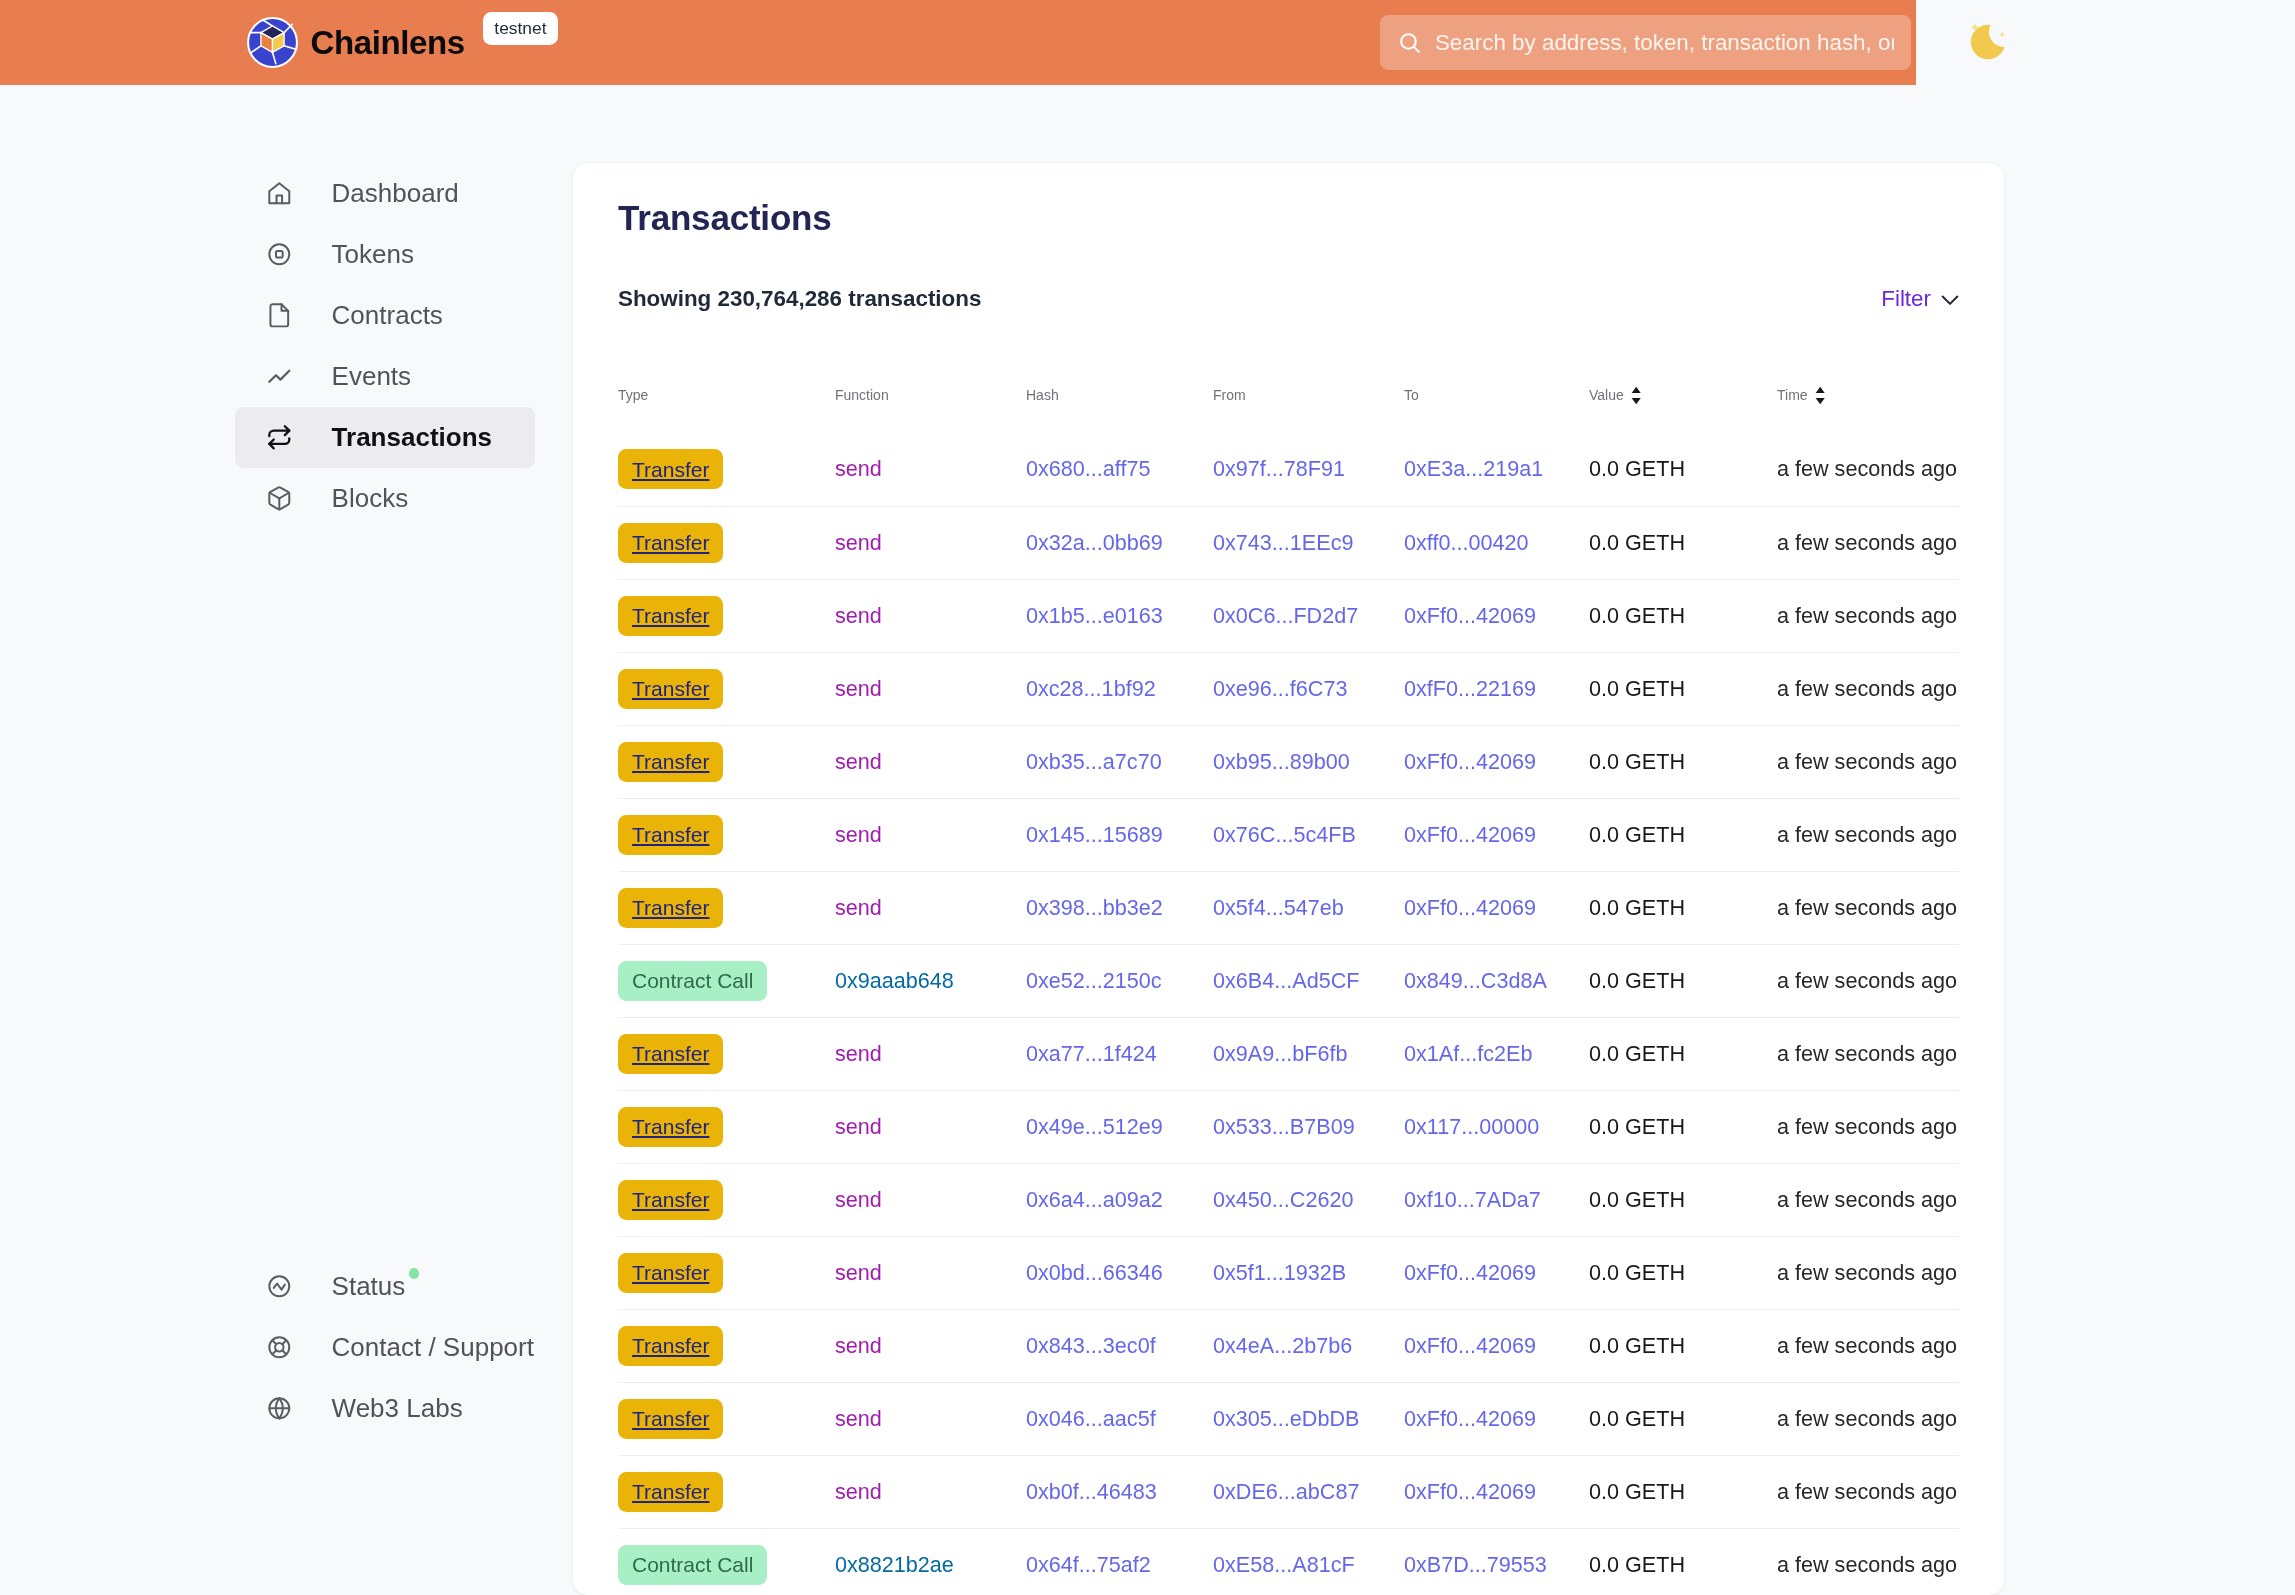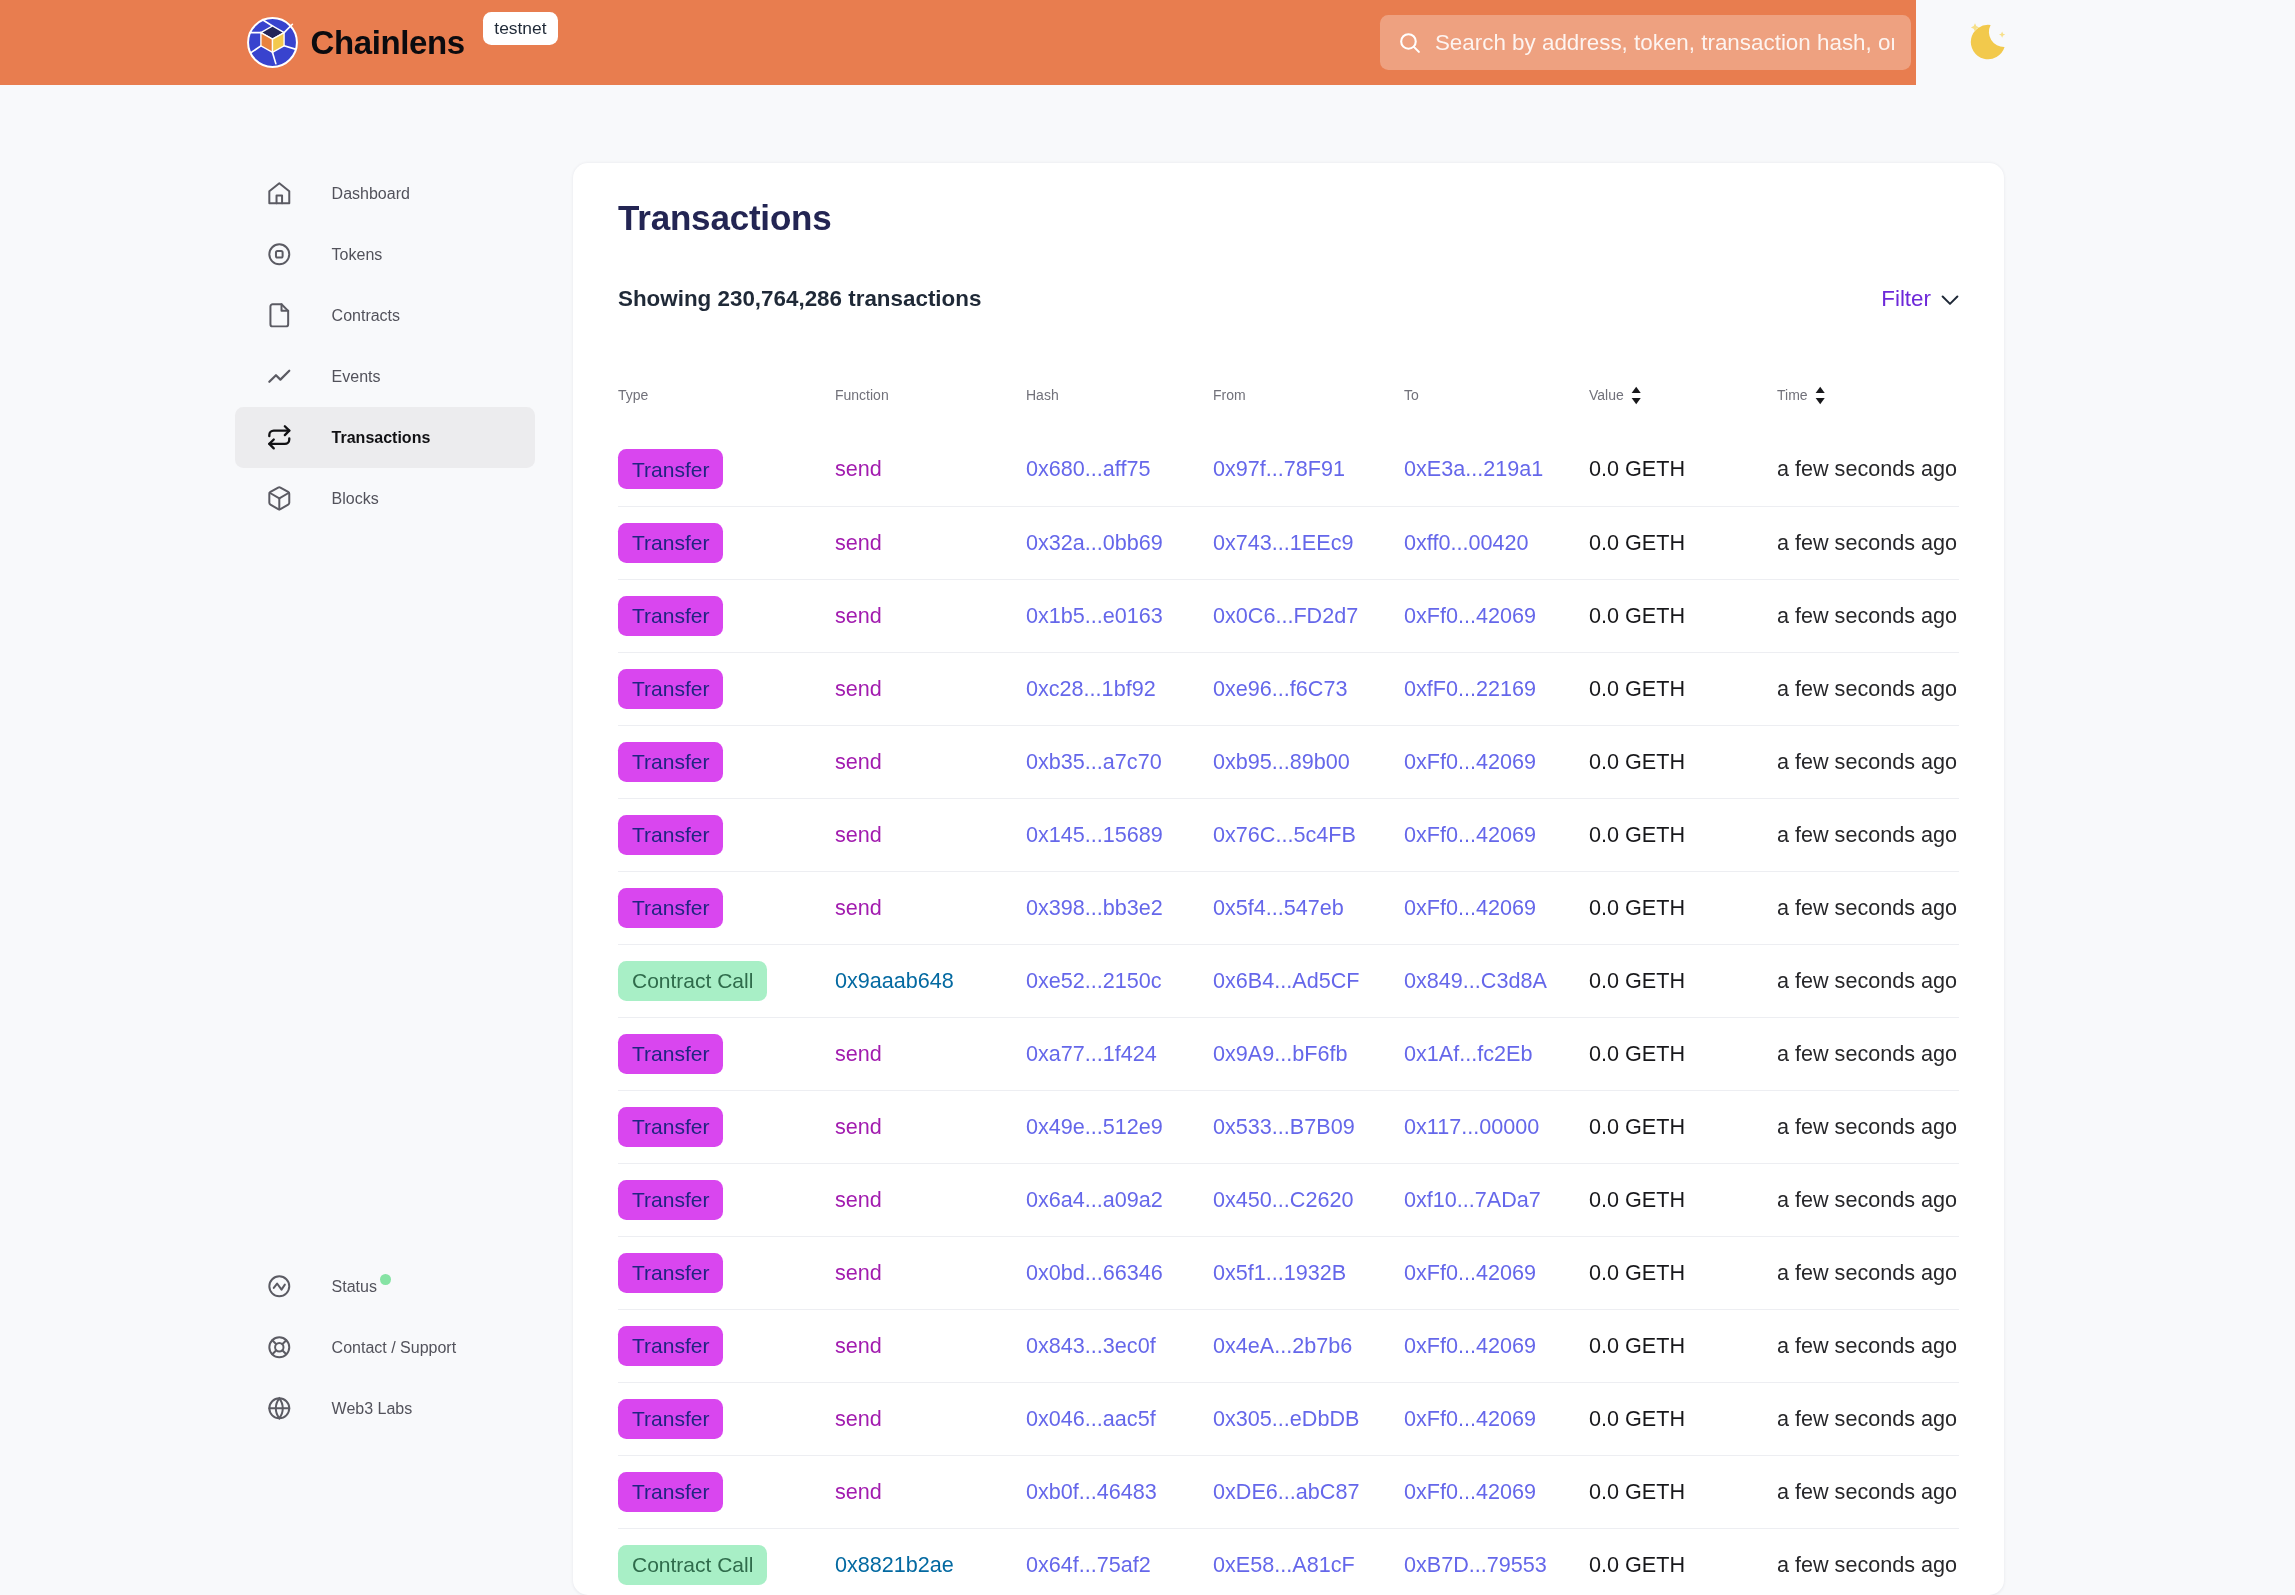--- a/index.html
+++ b/index.html
@@ -42,21 +42,21 @@
 
   
   .sidebar { position:absolute; left:235px; top:163px; width:300px; }
   .sidebar-footer { position:absolute; left:235px; top:1256px; width:300px; }
   .nav-item {
     height:61px; display:flex; align-items:center;
     padding-left:31px; border-radius:8.3px; cursor:pointer;
     color:#52525B;
   }
   .nav-item .nav-icon { width:26.6px; height:26.6px; display:flex; align-items:center; color:#5B5B63; }
-  .nav-item .nav-label { margin-left:39px; font-size:16px; }
+  .nav-item .nav-label { margin-left:39px; font-size:26px; }
   .nav-item.active { background:#ECECEE; }
   .nav-item.active .nav-label { font-weight:700; color:#111114; }
   .nav-item.active .nav-icon { color:#111114; }
   .status-dot {
     display:inline-block; width:10.8px; height:10.8px; border-radius:50%;
     background:#86E3A4; vertical-align:top; margin:-3.3px 0 0 3.3px;
   }
 
   
   .card {
@@ -82,21 +82,21 @@
     display:grid; grid-template-columns:217px 191px 187px 191px 185px 188px 1fr;
     align-items:center; height:73px;
     border-top:0.8px solid #EDEEF2;
     font-size:21.6px;
   }
   .trow:first-child { border-top:none; }
   .badge {
     display:inline-block; padding:7.5px 14px; border-radius:8.3px;
     font-size:21px; line-height:1.2;
   }
-  .badge.transfer { background:#d946ef; color:#202581; }
+  .badge.transfer { background:#eab308; color:#202581;text-decoration:underline; }
   .badge.contract { background:#A8EFC6; color:#2F6B4B; }
   .fn { color:#0369a1; }
   .fn.muted { color:#a21caf; }
   .link { color:#6567EA; text-decoration:none; cursor:pointer; }
   .val { color:#18181B; }
   .time { color:#27272A; }
 </style>
 </head>
 <body>
 

